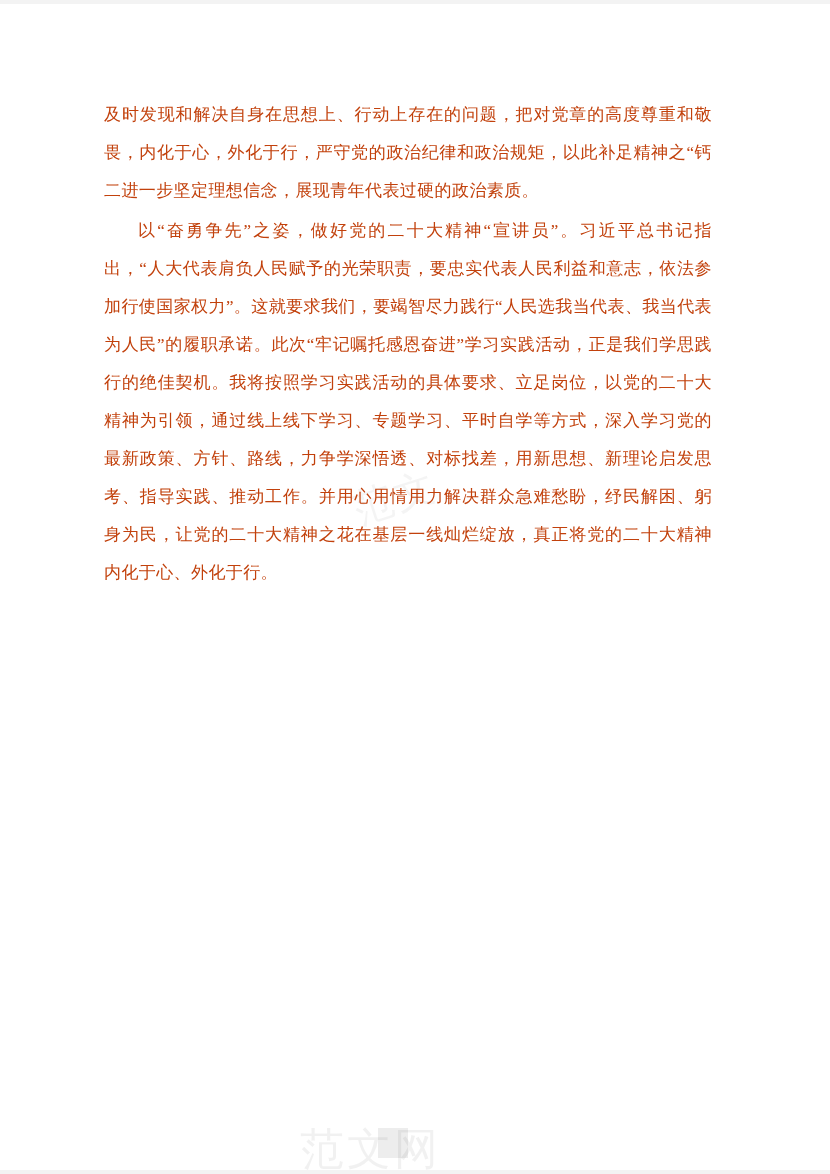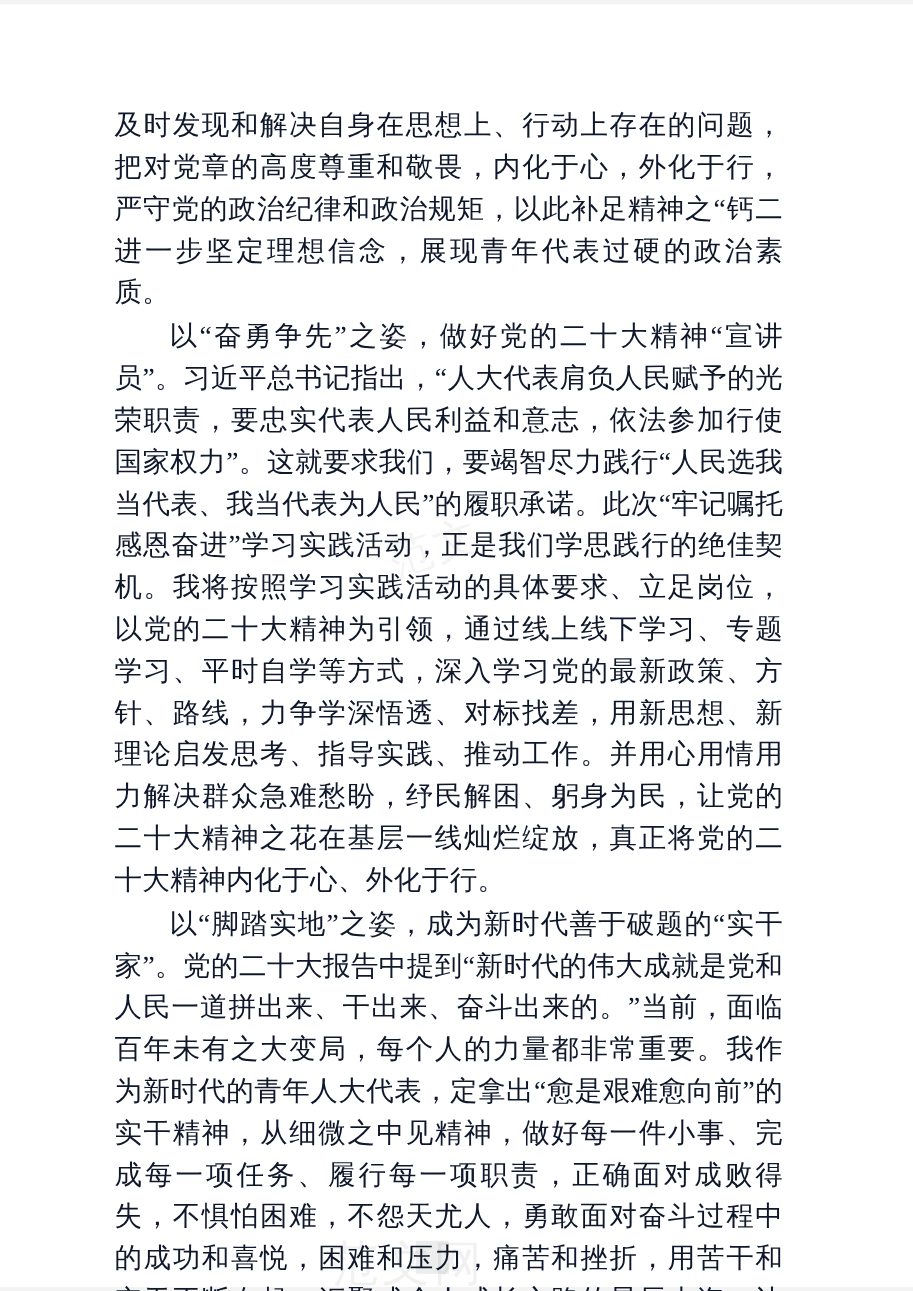--- a/index.html
+++ b/index.html
@@ -32,23 +32,23 @@
 
   .content {
     position: absolute;
     left: 104px;
     top: 96px;
     width: 608px;
   }
 
   p.para {
     margin: 0 0 2px 0;
-    font-size: 25px;
+    font-size: 17px;
     line-height: 38px;
-    color: #0f172a;
+    color: #c2410c;
     text-align: justify;
     text-justify: inter-ideograph;
     letter-spacing: 0.4px;
     font-family: "Liberation Serif", "DejaVu Serif", serif;
   }
   p.indent {
     text-indent: 2em;
     font-family: Liberation Serif, serif;
   }
 
@@ -90,18 +90,17 @@
 
 <div class="page">
   <div class="page-border-top"></div>
   <div class="page-border-bottom"></div>
 
   <div class="watermark wm-mid">范文</div>
 
   <div class="content">
     <p class="para">及时发现和解决自身在思想上、行动上存在的问题，把对党章的高度尊重和敬畏，内化于心，外化于行，严守党的政治纪律和政治规矩，以此补足精神之“钙二进一步坚定理想信念，展现青年代表过硬的政治素质。</p>
     <p class="para indent">以“奋勇争先”之姿，做好党的二十大精神“宣讲员”。习近平总书记指出，“人大代表肩负人民赋予的光荣职责，要忠实代表人民利益和意志，依法参加行使国家权力”。这就要求我们，要竭智尽力践行“人民选我当代表、我当代表为人民”的履职承诺。此次“牢记嘱托感恩奋进”学习实践活动，正是我们学思践行的绝佳契机。我将按照学习实践活动的具体要求、立足岗位，以党的二十大精神为引领，通过线上线下学习、专题学习、平时自学等方式，深入学习党的最新政策、方针、路线，力争学深悟透、对标找差，用新思想、新理论启发思考、指导实践、推动工作。并用心用情用力解决群众急难愁盼，纾民解困、躬身为民，让党的二十大精神之花在基层一线灿烂绽放，真正将党的二十大精神内化于心、外化于行。</p>
-    <p class="para indent">以“脚踏实地”之姿，成为新时代善于破题的“实干家”。党的二十大报告中提到“新时代的伟大成就是党和人民一道拼出来、干出来、奋斗出来的。”当前，面临百年未有之大变局，每个人的力量都非常重要。我作为新时代的青年人大代表，定拿出“愈是艰难愈向前”的实干精神，从细微之中见精神，做好每一件小事、完成每一项任务、履行每一项职责，正确面对成败得失，不惧怕困难，不怨天尤人，勇敢面对奋斗过程中的成功和喜悦，困难和压力，痛苦和挫折，用苦干和实干不断奋起，汇聚成个人成长之路的星辰大海，让青年人的获得感、幸福感和安全感更足。</p>
   </div>
 
   <div class="wm-logo"></div>
   <div class="watermark wm-bottom">范文网</div>
 </div>
 
 </body></html>

